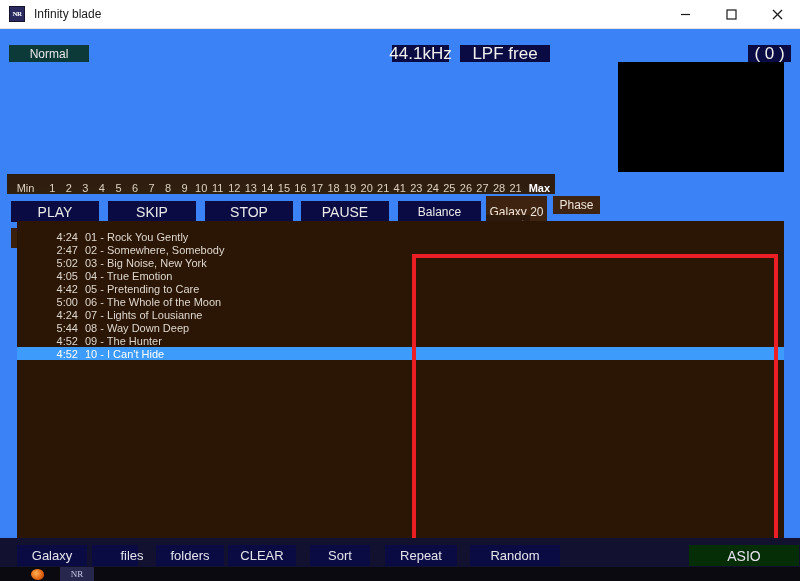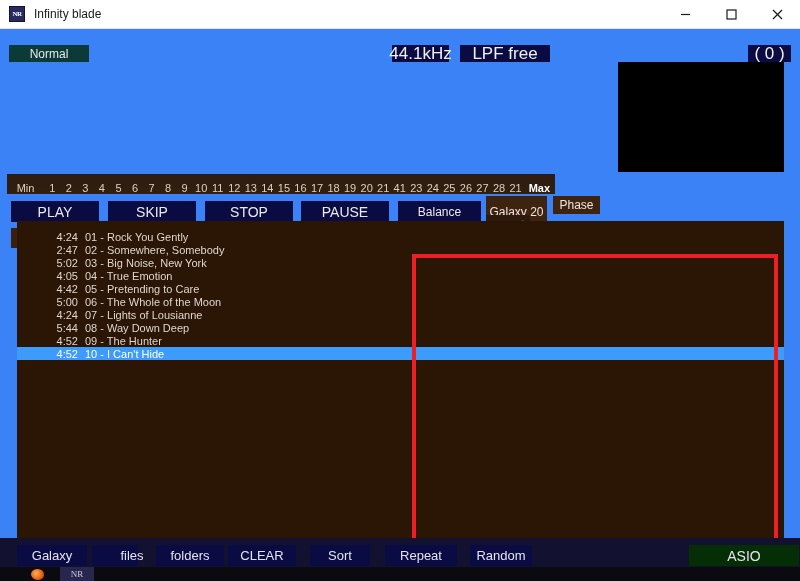--- a/index.html
+++ b/index.html
@@ -156,21 +156,21 @@
     background: #0b0b43; color: #e4e4ee;
     display: flex; align-items: center; justify-content: center;
     font-size: 13px;
   }
   #f0 { left: 17px;  width: 70px; }
   #f1 { left: 92px;  width: 46px; padding-left: 34px; }
   #f2 { left: 156px; width: 68px; }
   #f3 { left: 228px; width: 68px; }
   #f4 { left: 310px; width: 60px; }
   #f5 { left: 385px; width: 72px; }
-  #f6 { left: 470px; width: 62px; }
+  #f6 { left: 470px; width: 90px; }
   #asio {
     left: 689px; width: 110px; background: #062e06; font-size: 14px;
   }
 
   
   .taskbar {
     position: absolute; left: 0; top: 567px; width: 800px; height: 14px;
     background: #0a0a10;
   }
   .tsk-fox {

